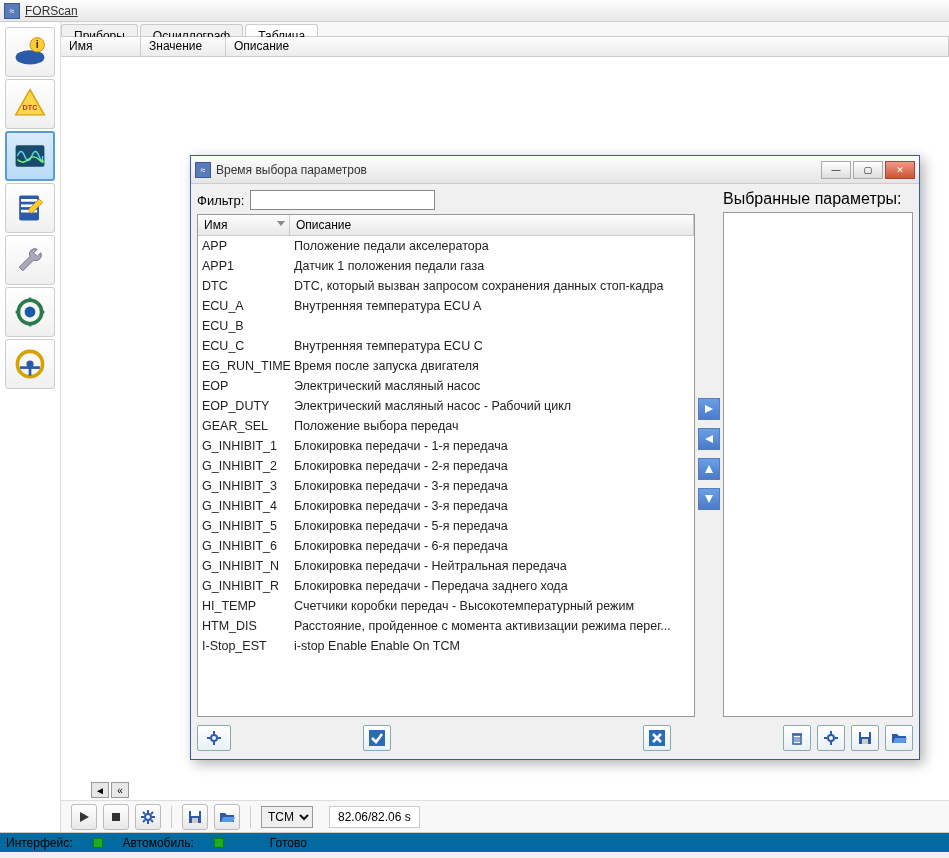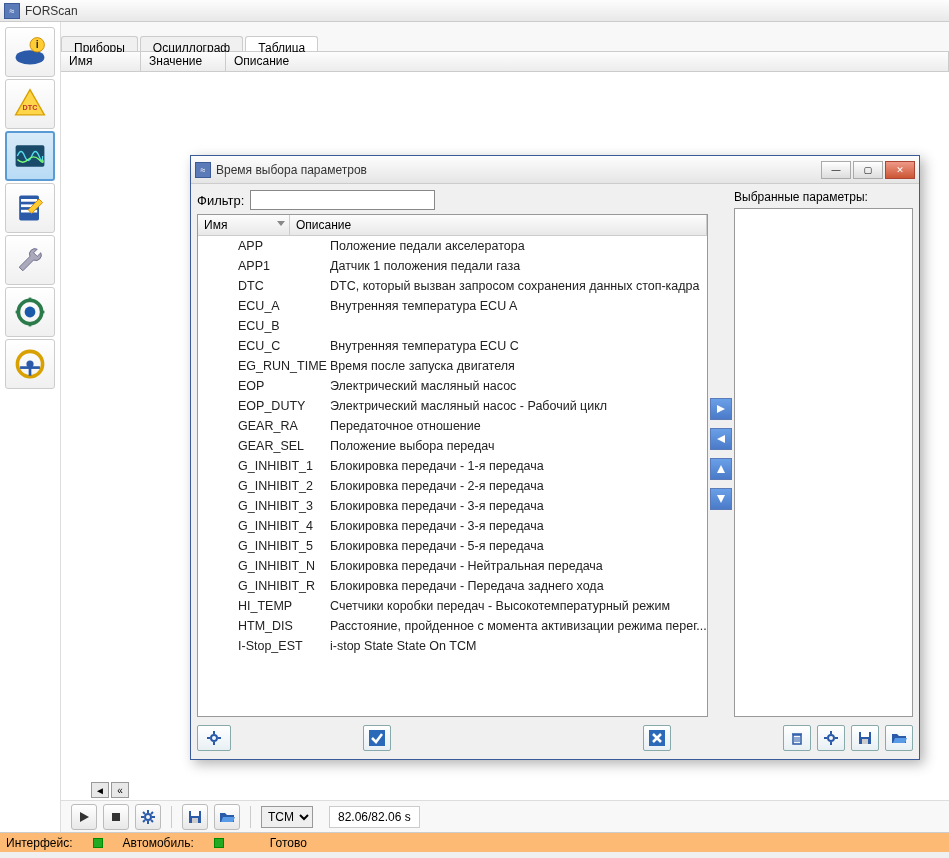--- a/index.html
+++ b/index.html
@@ -1,36 +1,36 @@
 <!DOCTYPE html>
 <html><head>
 <meta charset="utf-8">
 <style>
 * { box-sizing: border-box; margin: 0; padding: 0; }
 body { font-family: Tahoma, Arial, sans-serif; font-size: 12px; background: #f0f0f0; width: 949px; height: 858px; overflow: hidden; position: relative; }
 
 
 .main-titlebar { height: 22px; background: linear-gradient(#fdfdfd, #e8e8e8); display: flex; align-items: center; padding: 0 4px; border-bottom: 1px solid #ccc; }
 .main-titlebar .app-icon { width: 16px; height: 16px; background: #5a7ab8; border: 1px solid #3a5a98; display: flex; align-items: center; justify-content: center; font-size: 9px; color: #fff; margin-right: 5px; }
-.main-titlebar .title { color: #333; }
+.main-titlebar .title { color: #333; text-decoration: underline; }
 
 
 .main-body { display: flex; height: 810px; }
 
 
 .sidebar { width: 60px; background: #fff; display: flex; flex-direction: column; align-items: center; padding-top: 5px; gap: 2px; }
 .sidebar-btn { width: 50px; height: 50px; border: 1px solid #ccc; background: linear-gradient(#fff, #f0f0f0); border-radius: 3px; display: flex; align-items: center; justify-content: center; cursor: pointer; }
 .sidebar-btn.active { border: 2px solid #5a9bd5; background: linear-gradient(#d8ebf9, #b8dbf5); }
 .sidebar-btn svg { width: 36px; height: 36px; }
 
 
 .content { flex: 1; display: flex; flex-direction: column; background: #fff; border-left: 1px solid #ddd; }
 
 
-.tabs { display: flex; height: 30px; border-bottom: 1px solid #ccc; background: #f8f8f8; padding-top: 14px; }
+.tabs { display: flex; height: 15px; border-bottom: 1px solid #ccc; background: #f8f8f8; padding-top: 2px; }
 .tab { padding: 4px 12px; border: 1px solid #ccc; border-bottom: none; margin-right: 2px; background: #f0f0f0; cursor: pointer; border-radius: 3px 3px 0 0; font-size: 12px; }
 .tab.active { background: #fff; text-align: center; }
 
 
 .col-headers { display: flex; height: 20px; background: linear-gradient(#fdfdfd, #ececec); border-bottom: 1px solid #ccc; }
 .col-header { padding: 2px 8px; border-right: 1px solid #ccc; font-size: 12px; }
 .col-header.name { width: 80px; }
 .col-header.value { width: 85px; }
 .col-header.desc { flex: 1; }
 
@@ -42,21 +42,21 @@
 .scroll-btns button { width: 18px; height: 16px; border: 1px solid #999; background: #e8e8e8; font-size: 10px; cursor: pointer; }
 
 
 .bottom-toolbar { height: 32px; display: flex; align-items: center; gap: 6px; padding: 0 10px; background: #f8f8f8; border-top: 1px solid #ddd; }
 .bottom-toolbar .tb-btn { width: 26px; height: 26px; border: 1px solid #bbb; background: linear-gradient(#fff, #e8e8e8); border-radius: 3px; display: flex; align-items: center; justify-content: center; cursor: pointer; }
 .bottom-toolbar .sep { width: 1px; height: 22px; background: #ccc; margin: 0 4px; }
 .bottom-toolbar select { height: 22px; border: 1px solid #999; font-size: 12px; padding: 0 2px; }
 .bottom-toolbar .time-display { border: 1px solid #ccc; background: #fff; padding: 3px 8px; margin-left: 10px; font-size: 12px; }
 
 
-.status-bar { height: 20px; background: #fdba74; border-top: 1px solid #ccc; display: flex; align-items: center; padding: 0 6px; font-size: 12px; gap: 16px; }
+.status-bar { height: 20px; background: #0369a1; border-top: 1px solid #ccc; display: flex; align-items: center; padding: 0 6px; font-size: 12px; gap: 16px; }
 .status-bar .led { width: 10px; height: 10px; background: #2a2; border: 1px solid #080; display: inline-block; margin: 0 4px; }
 
 
 .dialog { position: absolute; left: 190px; top: 155px; width: 730px; height: 605px; border: 1px solid #3a5a98; background: #f0f0f0; box-shadow: 4px 4px 12px rgba(0,0,0,0.3); display: flex; flex-direction: column; }
 .dialog-titlebar { height: 28px; background: linear-gradient(#fdfdfd, #e5e5e5); display: flex; align-items: center; padding: 0 4px; border-bottom: 1px solid #ccc; }
 .dialog-titlebar .dlg-icon { width: 16px; height: 16px; background: #5a7ab8; border: 1px solid #3a5a98; display: flex; align-items: center; justify-content: center; font-size: 9px; color: #fff; margin-right: 5px; }
 .dialog-titlebar .dlg-title { flex: 1; color: #333; }
 .dialog-titlebar .win-btns { display: flex; }
 .win-btn { width: 30px; height: 18px; border: 1px solid #aaa; background: linear-gradient(#fff, #ddd); margin-left: 2px; font-size: 9px; display: flex; align-items: center; justify-content: center; cursor: pointer; }
 .win-btn.close { background: linear-gradient(#e98, #c53); color: #fff; border-color: #a43; }
@@ -69,33 +69,33 @@
 .filter-row label { margin-right: 6px; font-size: 13px; }
 .filter-row input { flex: 0 0 140px; height: 20px; border: 1px solid #888; padding: 0 3px; }
 
 .param-table-wrap { flex: 1; border: 1px solid #999; background: #fff; overflow: hidden; position: relative; display: flex; flex-direction: column; }
 .param-headers { display: flex; height: 21px; background: linear-gradient(#fdfdfd, #e8e8e8); border-bottom: 1px solid #ccc; }
 .param-headers .ph { padding: 3px 6px; border-right: 1px solid #ccc; font-size: 12px; position: relative; }
 .param-headers .ph.name { width: 92px; }
 .param-headers .ph.desc { flex: 1; }
 .param-headers .sort-ind { position: absolute; right: 4px; top: 6px; width: 0; height: 0; border-left: 4px solid transparent; border-right: 4px solid transparent; border-top: 5px solid #888; }
 
-.param-rows { flex: 1; overflow-y: auto; padding-left: 36px; }
+.param-rows { flex: 1; overflow-y: auto; }
 .param-row { display: flex; height: 20px; align-items: center; font-size: 12.5px; color: #222; }
 .param-row .pr-name { width: 92px; padding-left: 4px; }
 .param-row .pr-desc { flex: 1; padding-left: 4px; white-space: nowrap; overflow: hidden; text-overflow: ellipsis; }
 .param-rows::-webkit-scrollbar { width: 16px; }
 .param-rows::-webkit-scrollbar-track { background: #eee; }
 .param-rows::-webkit-scrollbar-thumb { background: #ccc; border: 1px solid #aaa; }
 
 .middle-btns { width: 28px; display: flex; flex-direction: column; justify-content: center; gap: 8px; align-items: center; }
 .arrow-btn { width: 22px; height: 22px; border: 1px solid #5a7ab8; background: linear-gradient(#6aa0e8, #4a7ac8); display: flex; align-items: center; justify-content: center; cursor: pointer; }
 .arrow-btn svg { width: 12px; height: 12px; }
 
-.selected-label { font-size: 12px; margin-bottom: 4px; }
+.selected-label { font-size: 16px; margin-bottom: 4px; }
 .selected-box { flex: 1; border: 1px solid #999; background: #fff; }
 
 .dialog-footer { height: 36px; display: flex; align-items: center; padding: 0 6px 6px; gap: 6px; }
 .dialog-footer .spacer { flex: 1; }
 .foot-btn { width: 28px; height: 26px; border: 1px solid #8aa; background: linear-gradient(#fff, #e8f0f4); border-radius: 2px; display: flex; align-items: center; justify-content: center; cursor: pointer; }
 .foot-btn.left { width: 34px; }
 
 </style>
 </head>
 <body>
@@ -291,24 +291,20 @@
             </div>
             <div class="param-row">
               <div class="pr-name">EOP</div>
               <div class="pr-desc">Электрический масляный насос</div>
             </div>
             <div class="param-row">
               <div class="pr-name">EOP_DUTY</div>
               <div class="pr-desc">Электрический масляный насос - Рабочий цикл</div>
             </div>
             <div class="param-row">
-              <div class="pr-name">GEAR_RA</div>
-              <div class="pr-desc">Передаточное отношение</div>
-            </div>
-            <div class="param-row">
               <div class="pr-name">GEAR_SEL</div>
               <div class="pr-desc">Положение выбора передач</div>
             </div>
             <div class="param-row">
               <div class="pr-name">G_INHIBIT_1</div>
               <div class="pr-desc">Блокировка передачи - 1-я передача</div>
             </div>
             <div class="param-row">
               <div class="pr-name">G_INHIBIT_2</div>
               <div class="pr-desc">Блокировка передачи - 2-я передача</div>
@@ -319,38 +315,42 @@
             </div>
             <div class="param-row">
               <div class="pr-name">G_INHIBIT_4</div>
               <div class="pr-desc">Блокировка передачи - 3-я передача</div>
             </div>
             <div class="param-row">
               <div class="pr-name">G_INHIBIT_5</div>
               <div class="pr-desc">Блокировка передачи - 5-я передача</div>
             </div>
             <div class="param-row">
+              <div class="pr-name">G_INHIBIT_6</div>
+              <div class="pr-desc">Блокировка передачи - 6-я передача</div>
+            </div>
+            <div class="param-row">
               <div class="pr-name">G_INHIBIT_N</div>
               <div class="pr-desc">Блокировка передачи - Нейтральная передача</div>
             </div>
             <div class="param-row">
               <div class="pr-name">G_INHIBIT_R</div>
               <div class="pr-desc">Блокировка передачи - Передача заднего хода</div>
             </div>
             <div class="param-row">
               <div class="pr-name">HI_TEMP</div>
               <div class="pr-desc">Счетчики коробки передач - Высокотемпературный режим</div>
             </div>
             <div class="param-row">
               <div class="pr-name">HTM_DIS</div>
               <div class="pr-desc">Расстояние, пройденное с момента активизации режима перег...</div>
             </div>
             <div class="param-row">
               <div class="pr-name">I-Stop_EST</div>
-              <div class="pr-desc">i-stop State State On TCM</div>
+              <div class="pr-desc">i-stop Enable Enable On TCM</div>
             </div>
           </div>
       </div>
     </div>
 
     <div class="middle-btns">
       <div class="arrow-btn">
           <svg viewBox="0 0 12 12">
             <path d="M2 2 L10 6 L2 10 Z" fill="#fff"></path>
           </svg>

